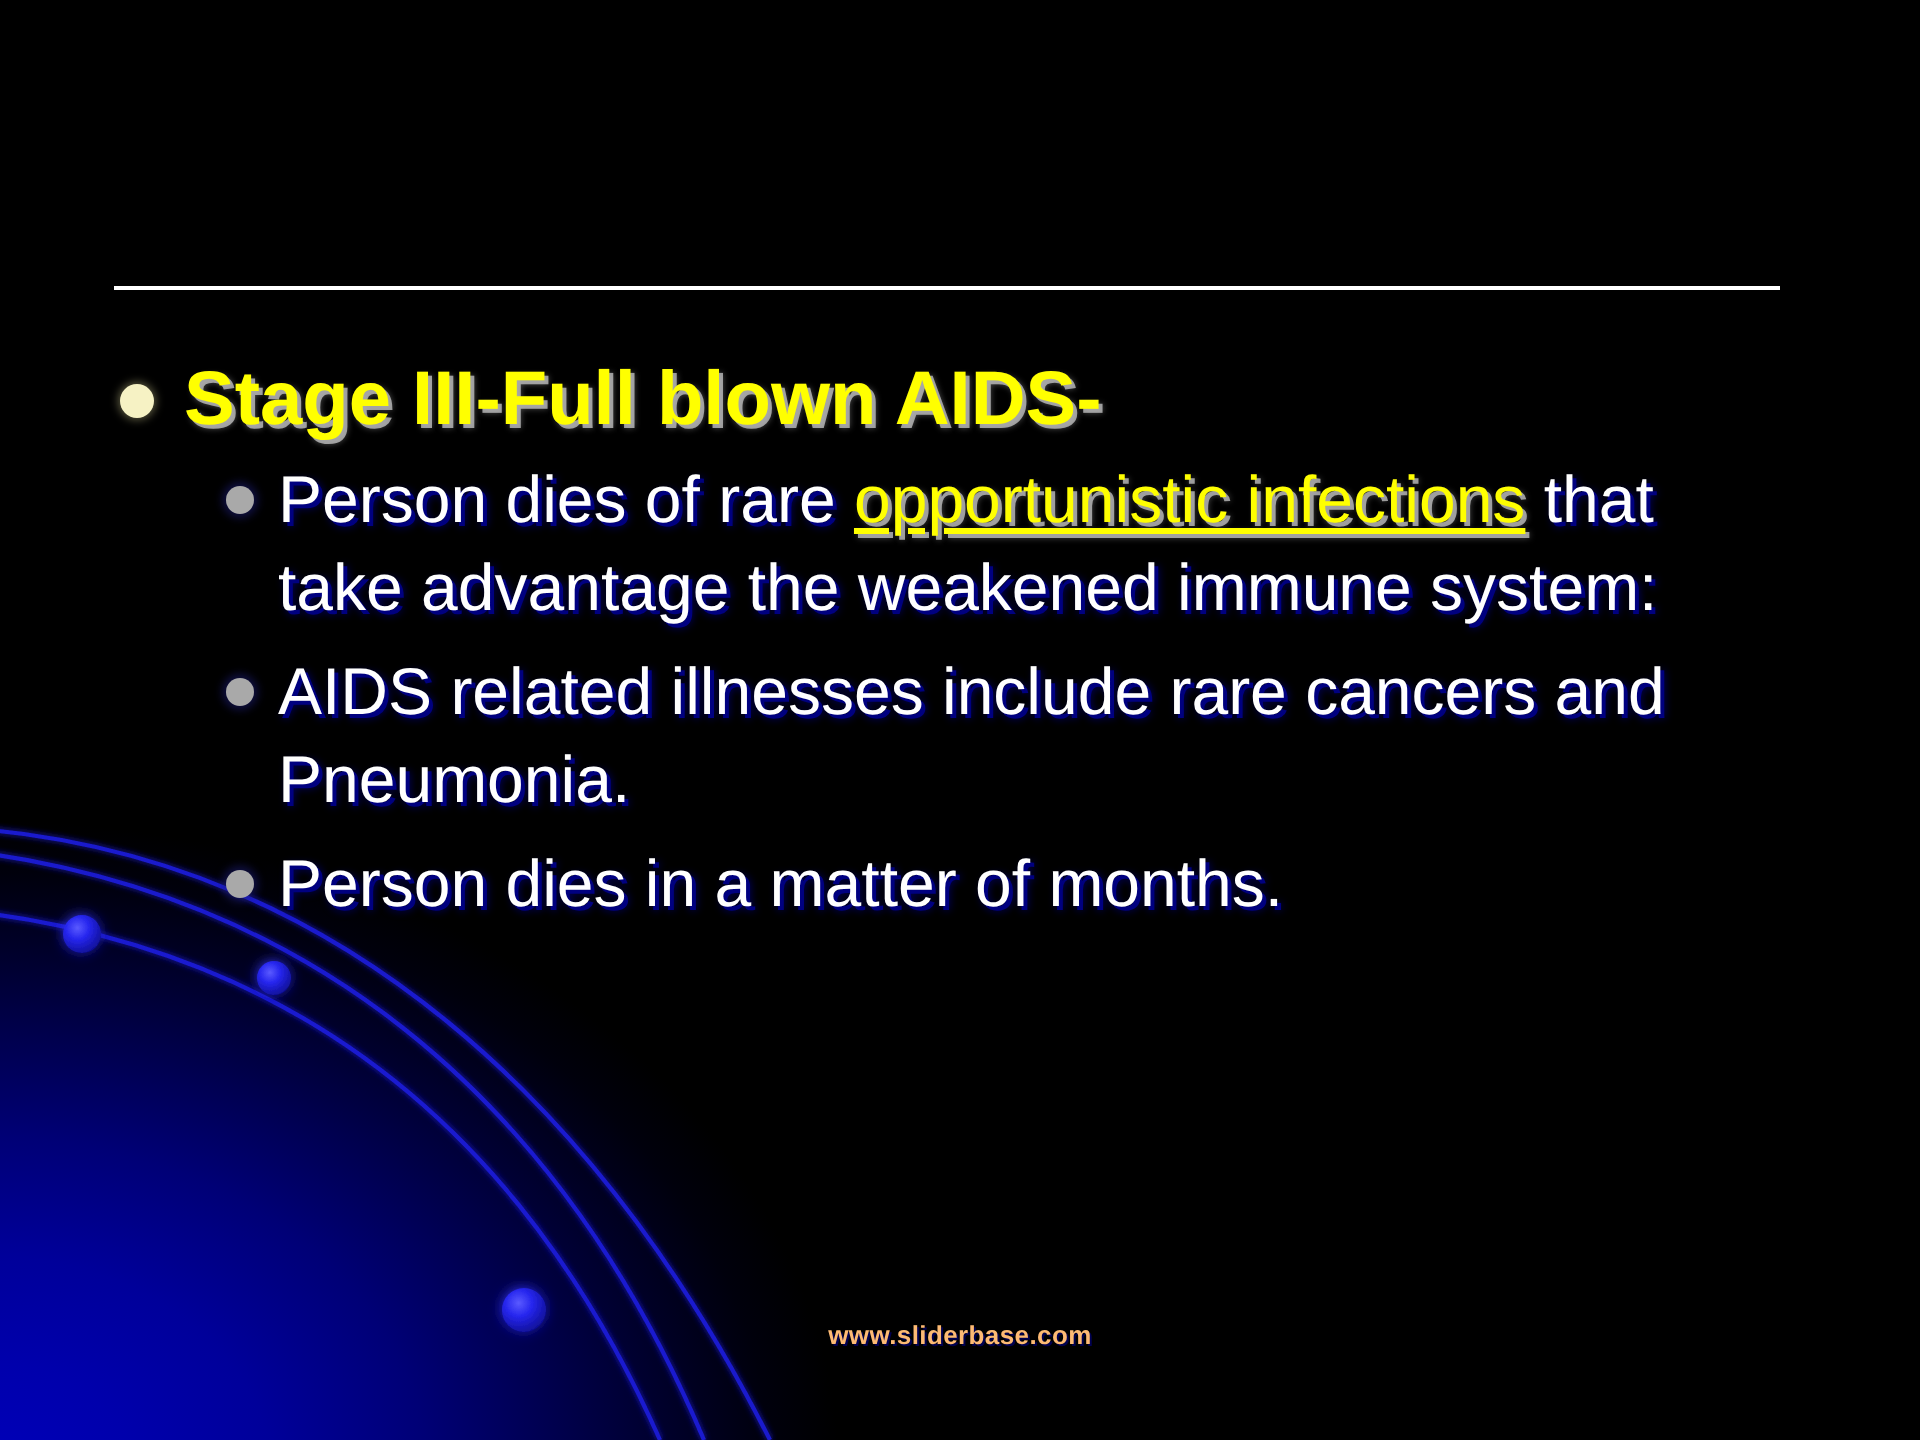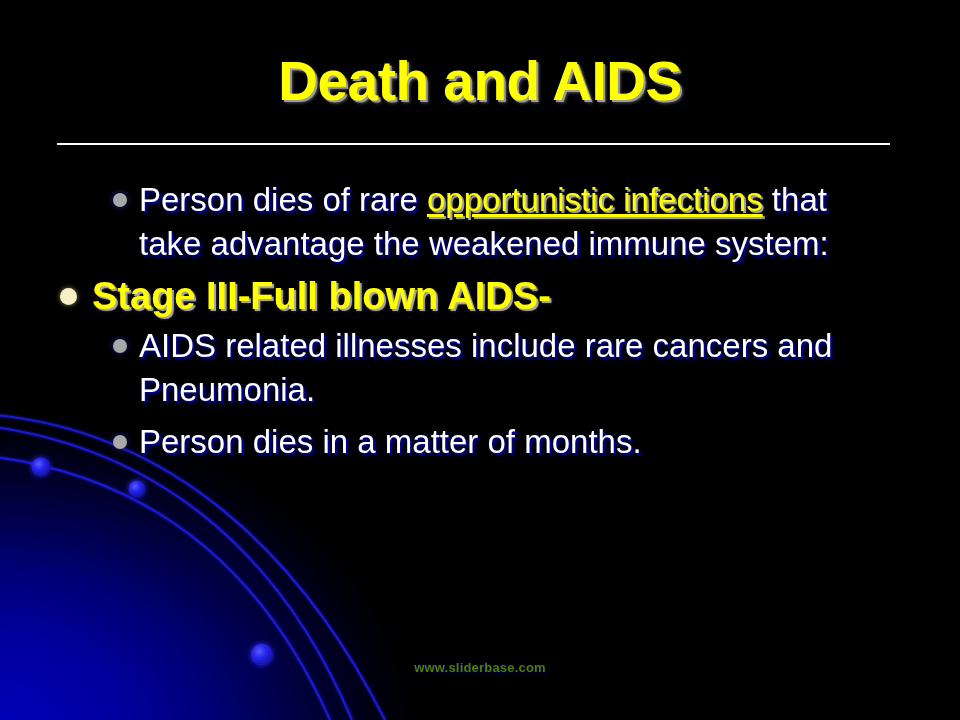--- a/index.html
+++ b/index.html
@@ -150,21 +150,21 @@
 
   
   #footer {
     position: absolute;
     left: 0;
     top: 660px;
     width: 960px;
     text-align: center;
     font-size: 13px;
     font-weight: bold;
-    color: #4d7c0f;
+    color: #fdba74;
     letter-spacing: 0.2px;
     text-shadow: 1px 1px 0 rgba(0,0,90,0.9);
   }
 </style>
 </head>
 <body>
 
 <div id="slide">
 
   <div id="corner-glow" class="bg-layer"></div>
@@ -198,37 +198,36 @@
       <path d="M  -5,415 C 170,432 300,552 385,720"></path>
     </g>
 
     <g filter="url(#dotGlow)">
       <circle cx="41" cy="467" r="9.5" fill="url(#dotGrad)"></circle>
       <circle cx="137" cy="489" r="8.5" fill="url(#dotGrad)"></circle>
       <circle cx="262" cy="655" r="11" fill="url(#dotGrad)"></circle>
     </g>
   </svg>
 
-  <div id="title">Death and AIDS</div>
   <div id="title-rule"></div>
 
   <div id="body">
+
+    <div class="bullet-row lvl1">
+      <span class="marker"></span>
+      <span class="txt">Stage III-Full blown AIDS-</span>
+    </div>
 
     <div class="bullet-row lvl2">
       <span class="marker"></span>
       <span class="txt">
         <span>Person dies of rare </span><a class="link-yellow" href="#">opportunistic infections</a><span> that take advantage the weakened immune system:</span>
       </span>
     </div>
 
-    <div class="bullet-row lvl1">
-      <span class="marker"></span>
-      <span class="txt">Stage III-Full blown AIDS-</span>
-    </div>
-
     <div class="bullet-row lvl2">
       <span class="marker"></span>
       <span class="txt">AIDS related illnesses include rare cancers and Pneumonia.</span>
     </div>
 
     <div class="bullet-row lvl2">
       <span class="marker"></span>
       <span class="txt">Person dies in a matter of months.</span>
     </div>
 

